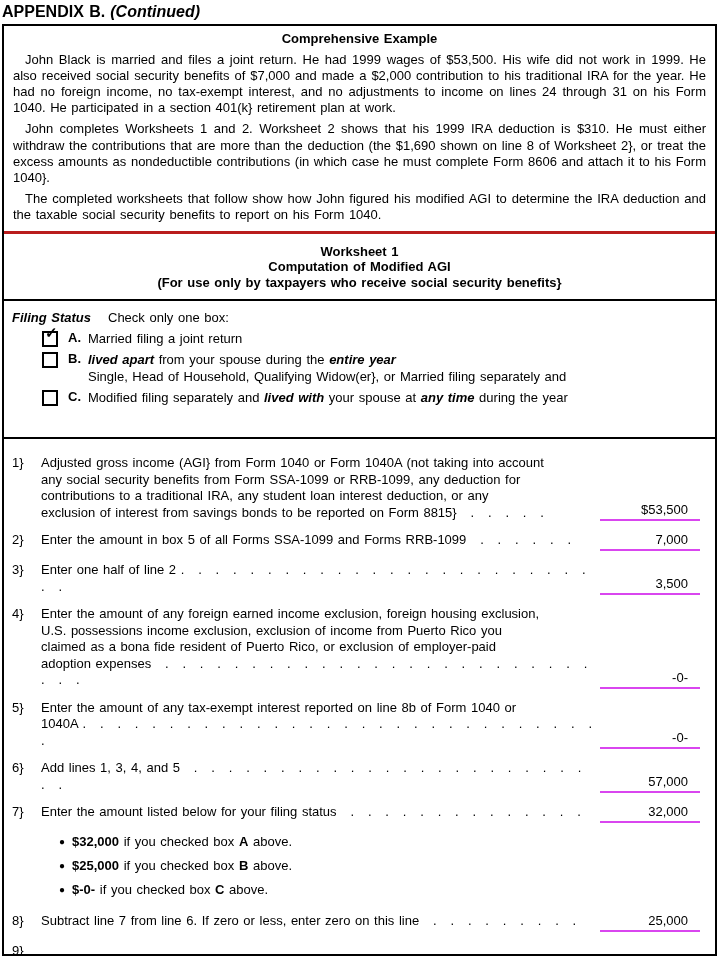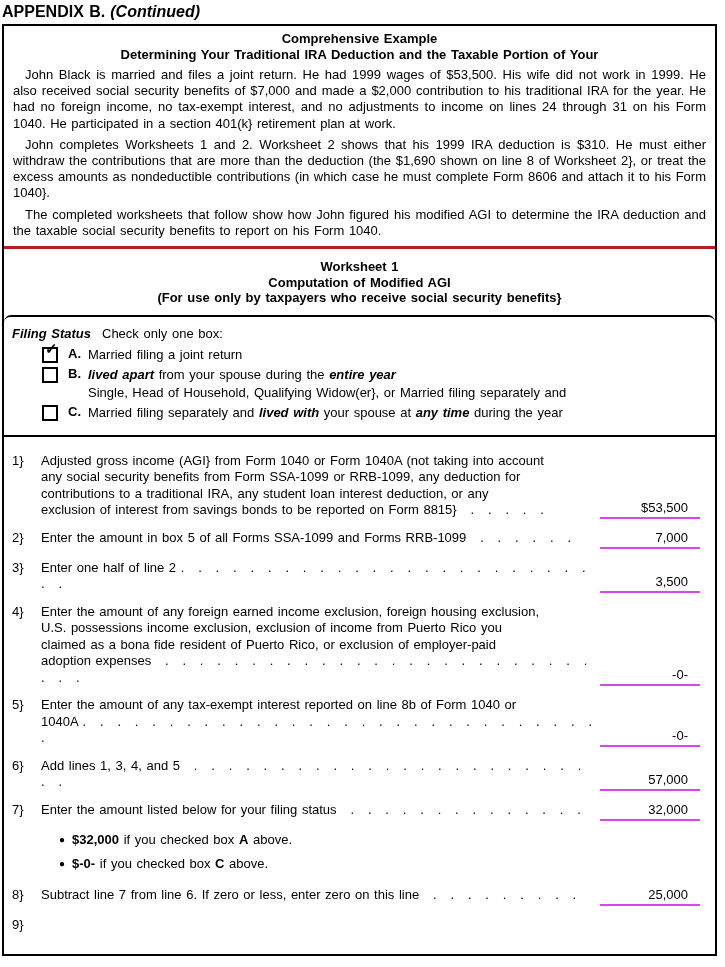--- a/index.html
+++ b/index.html
@@ -33,24 +33,24 @@
   .sec-intro .center-title { margin-bottom: 5px; }
   .para {
     text-indent: 12px;
     text-align: justify;
     line-height: 16.2px;
     margin-bottom: 5px;
   }
   
   .sec-wsheader { border-top: 3px solid #b91c1c; padding: 10px 8px 9px 8px; }
   
-  .sec-filing { border-top: 2px solid #000; padding: 9px 8px 10px 8px; border-radius: 7px; }
+  .sec-filing { border-top: 2px solid #000; padding: 9px 8px 28px 8px; }
   .fs-row { display: flex; }
   .fs-label { font-weight: bold; font-style: italic; }
-  .fs-instr { margin-left: 11px; }
+  .fs-instr { margin-left: 17px; }
   .cb-rows { margin: 5px 0 0 30px; }
   .cb-row { display: flex; align-items: flex-start; margin-bottom: 3px; }
   .checkbox {
     flex: none;
     width: 16px; height: 16px;
     border: 2px solid #000;
     position: relative;
     margin-top: 1px;
   }
   .check {
@@ -91,21 +91,20 @@
 
   <div class="appendix-heading">
     <span>APPENDIX B.</span><span class="cont">(Continued)</span>
   </div>
 
   <div class="outer-box">
 
     <div class="sec-intro">
       <div class="center-title">
         <div>Comprehensive Example</div>
-        <div>Determining Your Traditional IRA Deduction and the Taxable Portion of Your</div>
       </div>
       <p class="para">John Black is married and files a joint return. He had 1999 wages of $53,500. His wife did not work in 1999. He also received social security benefits of $7,000 and made a $2,000 contribution to his traditional IRA for the year. He had no foreign income, no tax-exempt interest, and no adjustments to income on lines 24 through 31 on his Form 1040. He participated in a section 401(k} retirement plan at work.</p>
       <p class="para">John completes Worksheets 1 and 2. Worksheet 2 shows that his 1999 IRA deduction is $310. He must either withdraw the contributions that are more than the deduction (the $1,690 shown on line 8 of Worksheet 2}, or treat the excess amounts as nondeductible contributions (in which case he must complete Form 8606 and attach it to his Form 1040}.</p>
       <p class="para">The completed worksheets that follow show how John figured his modified AGI to determine the IRA deduction and the taxable social security benefits to report on his Form 1040.</p>
     </div>
 
     <div class="sec-wsheader">
       <div class="center-title">
         <div>Worksheet 1</div>
         <div>Computation of Modified AGI</div>
@@ -133,21 +132,21 @@
           <span class="cb-letter">B.</span>
           <span class="cb-text">
             <div><span class="bi">lived apart</span><span> from your spouse during the </span><span class="bi">entire year</span></div>
             <div>Single, Head of Household, Qualifying Widow(er}, or Married filing separately and</div>
           </span>
         </div>
 
         <div class="cb-row">
           <span class="checkbox" role="checkbox" aria-checked="false"></span>
           <span class="cb-letter">C.</span>
-          <span class="cb-text"><span>Married filing separately and </span><span class="bi">lived with</span><span> your spouse at </span><span class="bi">any time</span><span> during the year</span></span>
+          <span class="cb-text"><span>Modified filing separately and </span><span class="bi">lived with</span><span> your spouse at </span><span class="bi">any time</span><span> during the year</span></span>
         </div>
 
       </div>
     </div>
 
     <div class="sec-lines">
 
       <div class="ws-line">
         <div class="num">1}</div>
         <div class="txt">Adjusted gross income (AGI} from Form 1040 or Form 1040A (not taking into account
@@ -191,20 +190,21 @@
         <div class="amt">57,000</div>
       </div>
 
       <div class="ws-line">
         <div class="num">7}</div>
         <div class="txt">Enter the amount listed below for your filing status   .   .   .   .   .   .   .   .   .   .   .   .   .   .</div>
         <div class="amt">32,000</div>
       </div>
       <div class="bullets">
         <div class="bullet-row"><span class="bullet-icon">●</span><b>$32,000</b><span> if you checked box </span><b>A</b><span> above.</span></div>
+        <div class="bullet-row"><span class="bullet-icon">●</span><b>$25,000</b><span> if you checked box </span><b>B</b><span> above.</span></div>
         <div class="bullet-row"><span class="bullet-icon">●</span><b>$-0-</b><span> if you checked box </span><b>C</b><span> above.</span></div>
       </div>
 
       <div class="ws-line">
         <div class="num">8}</div>
         <div class="txt">Subtract line 7 from line 6. If zero or less, enter zero on this line   .   .   .   .   .   .   .   .   .</div>
         <div class="amt">25,000</div>
       </div>
 
       <div class="ws-line">

